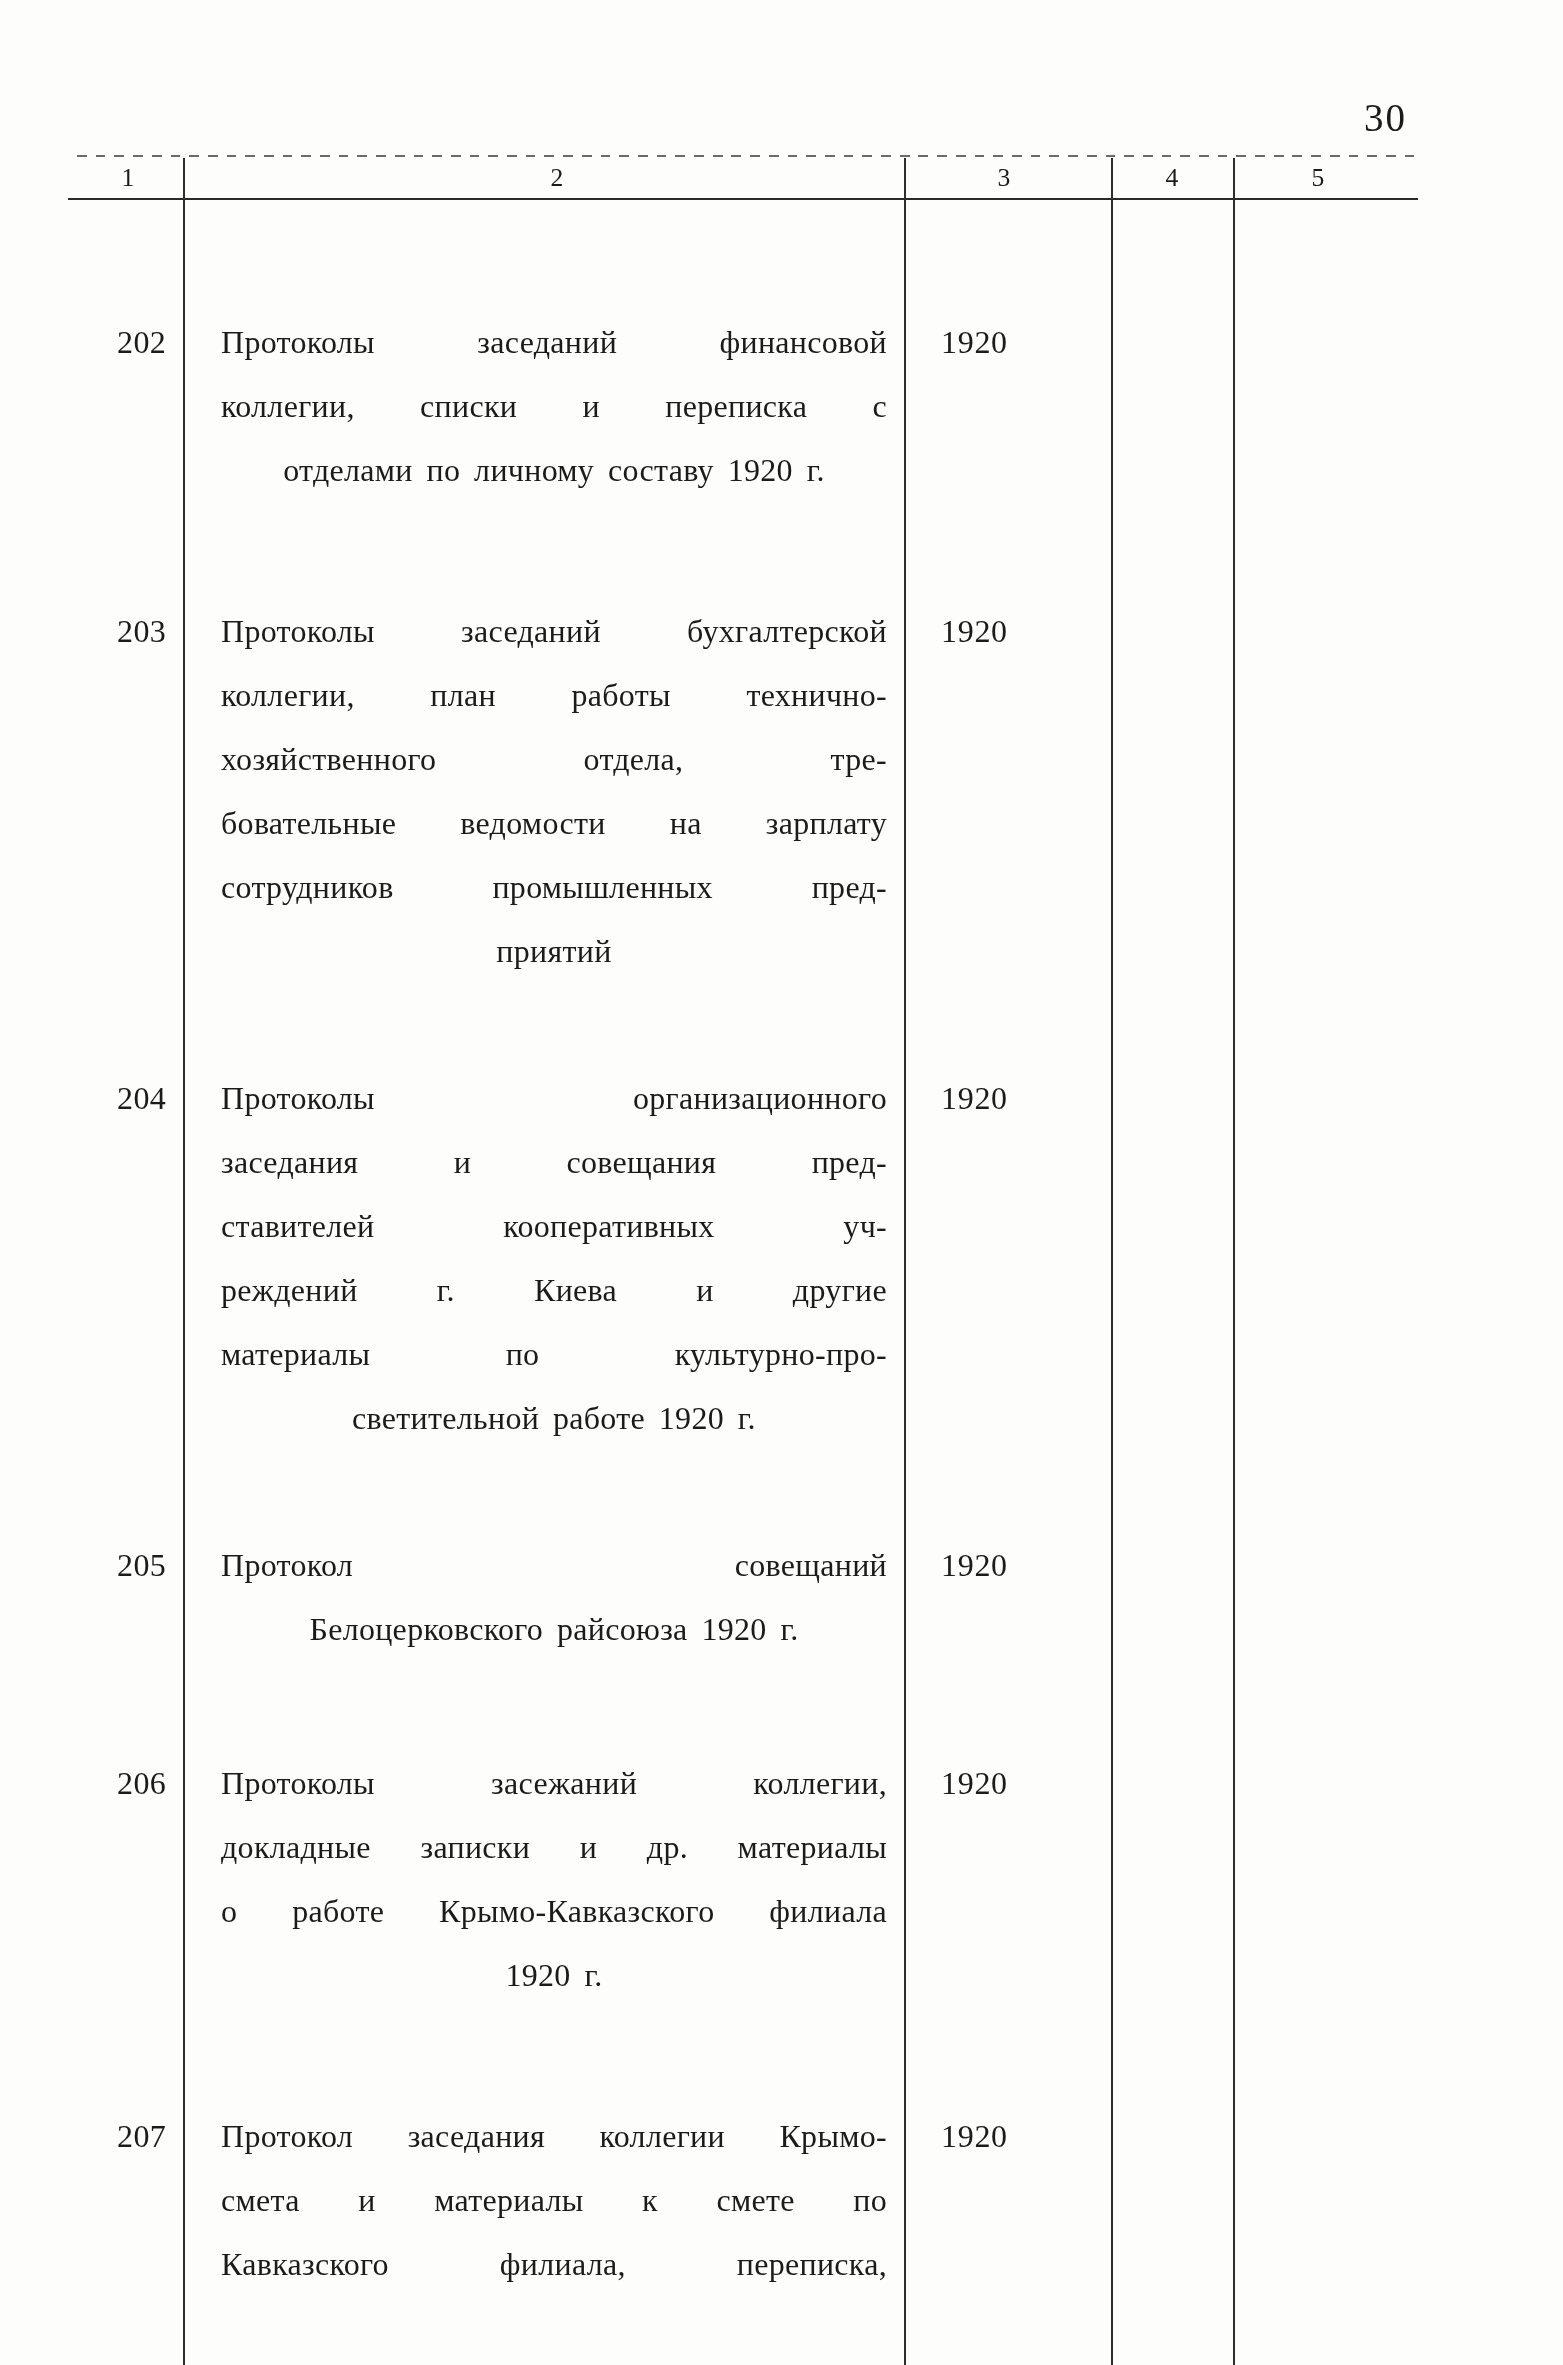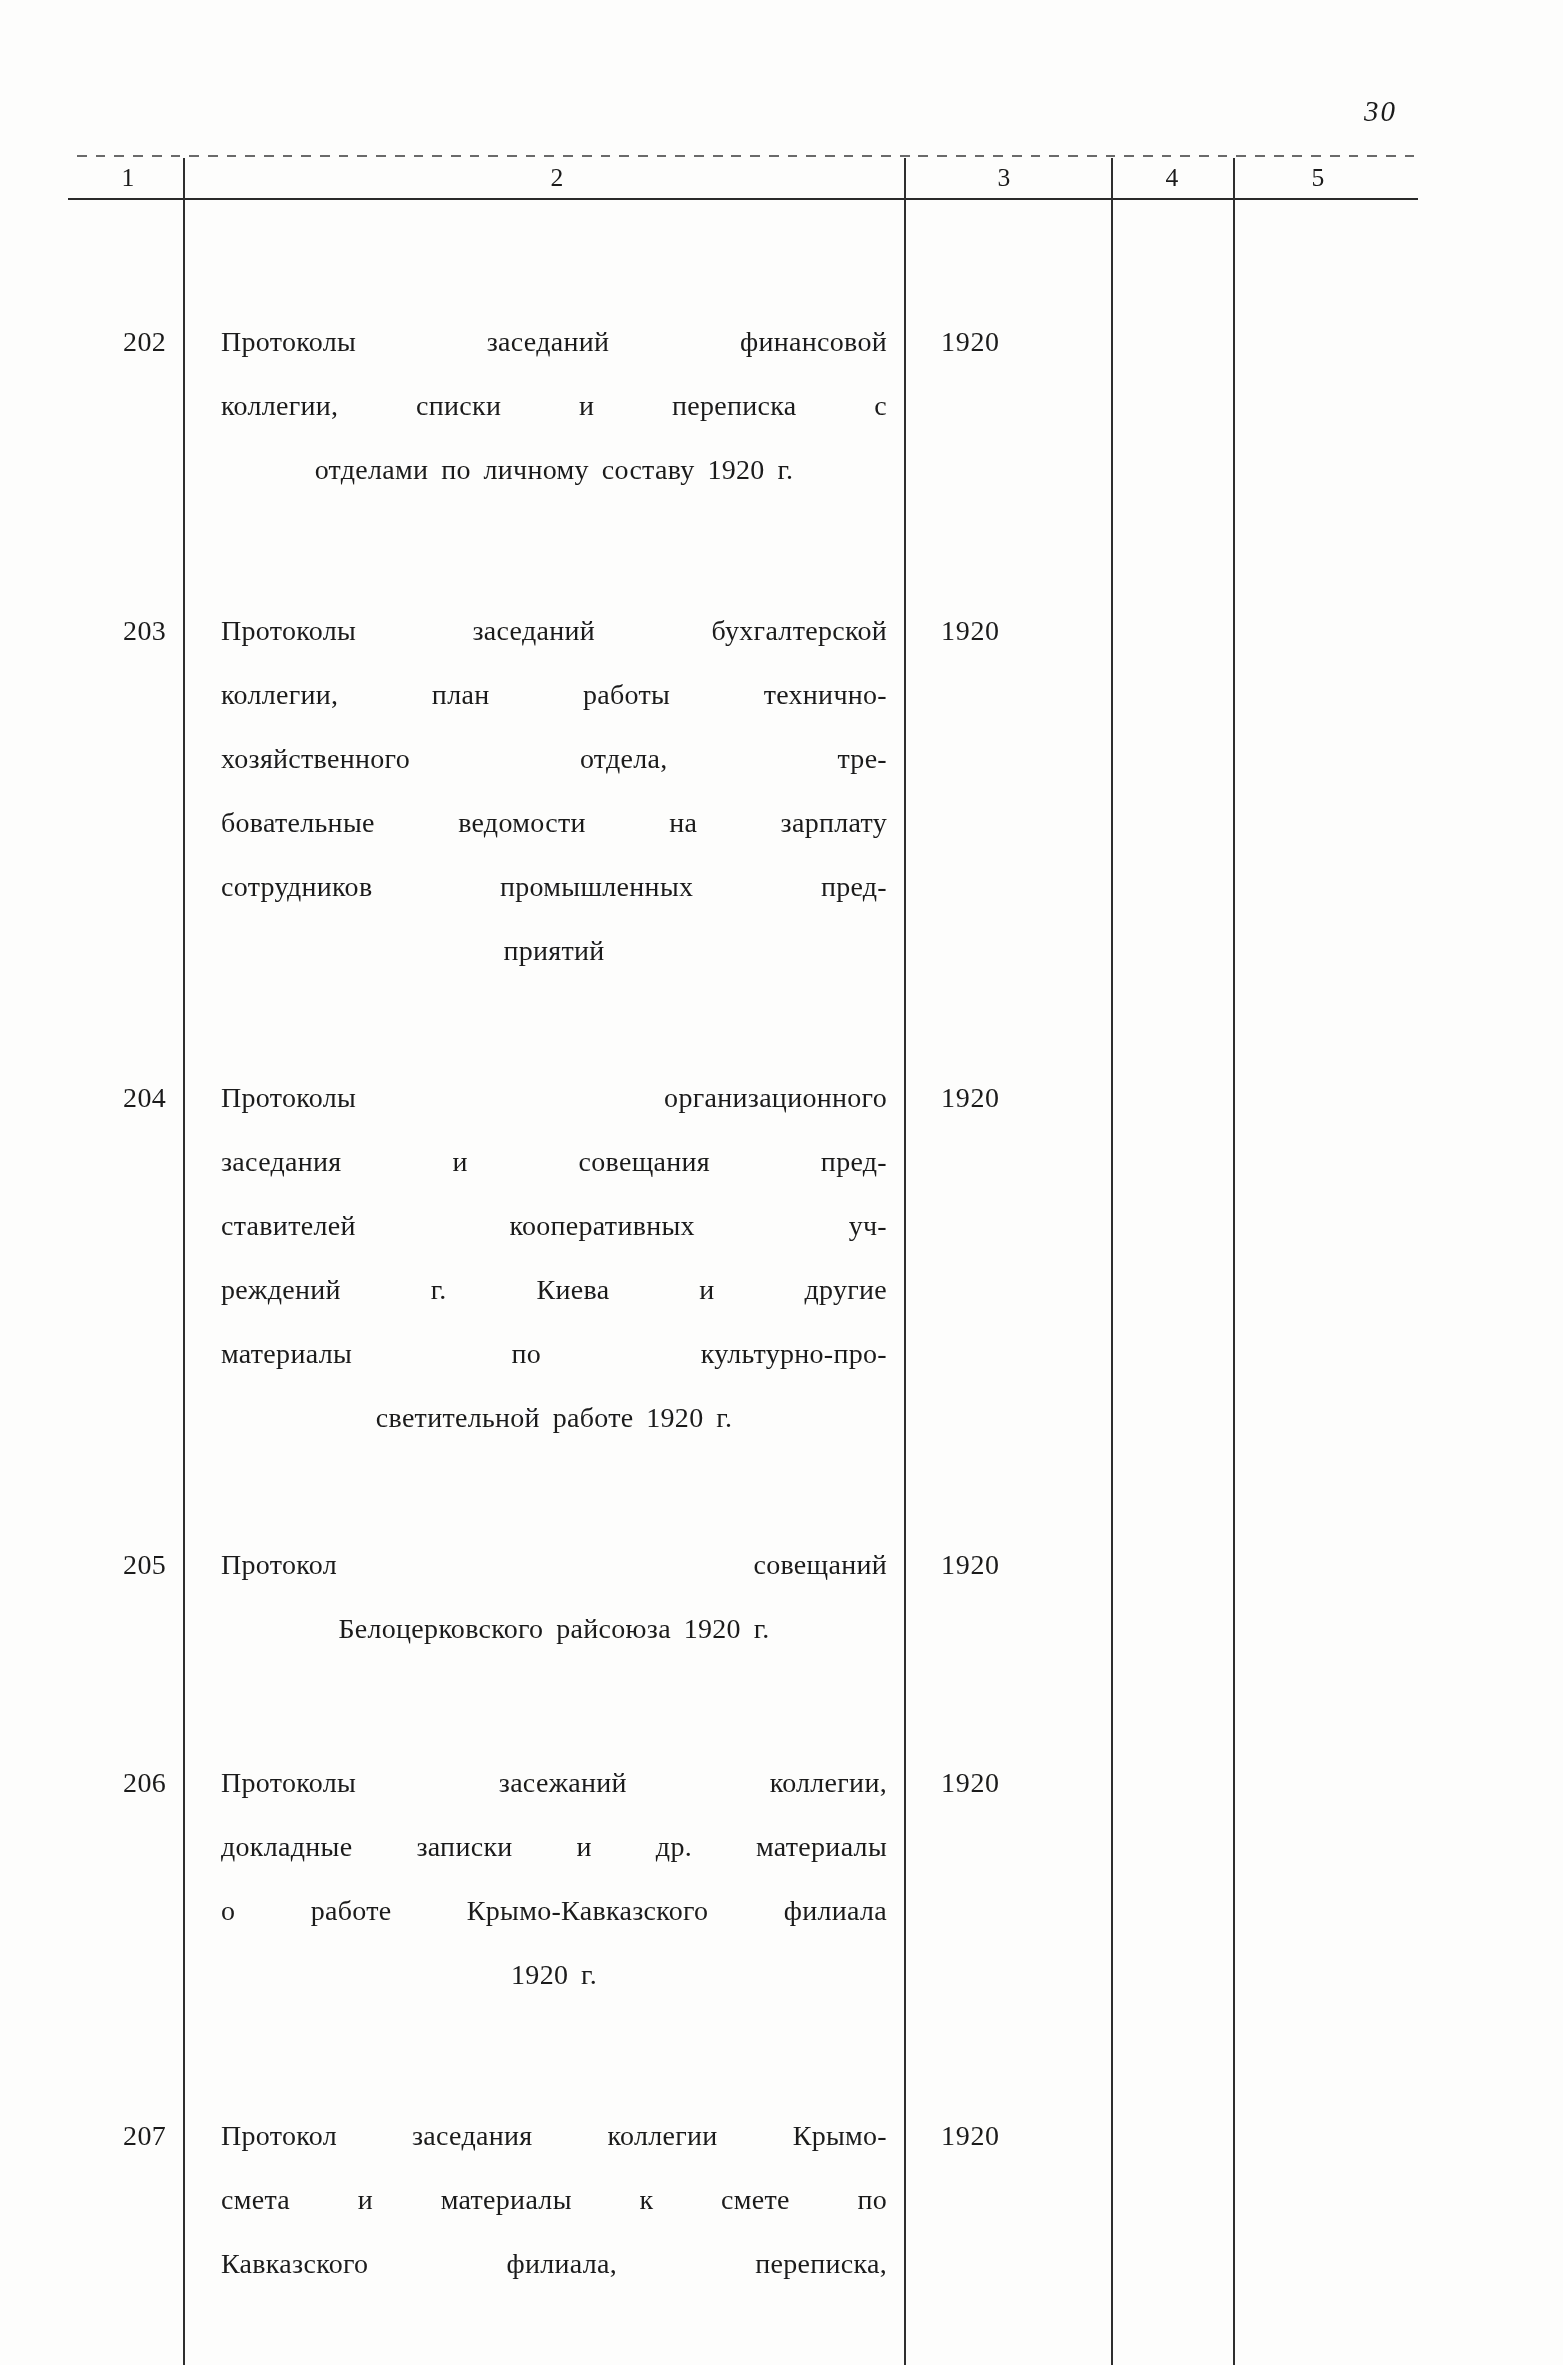--- a/index.html
+++ b/index.html
@@ -17,23 +17,22 @@
     background: #fdfdfc;
     overflow: hidden;
     font-family: "Liberation Serif", "DejaVu Serif", serif;
     color: #1b1b1b;
   }
 
   .page-no {
     position: absolute;
     top: 95px;
     left: 1364px;
-    font-size: 29px;
+    font-size: 39px;
     letter-spacing: 2.1px;
-    font-style: italic;
   }
 
   
   .rule-dashed {
     position: absolute;
     top: 155px;
     left: 77px;
     width: 1340px;
     height: 2.1px;
     background: repeating-linear-gradient(to right, #6a6a6a 0 9.7px, transparent 9.7px 18.7px);
@@ -81,21 +80,21 @@
     left: 0;
     top: 201px;
     width: 1410px;
     padding-top: 109px;
   }
 
   .row {
     display: flex;
     align-items: flex-start;
     width: 1410px;
-    font-size: 28px;
+    font-size: 32px;
     letter-spacing: 0.3px;
   }
   .row:nth-child(1) { margin-bottom: 97px; }
   .row:nth-child(2) { margin-bottom: 83px; }
   .row:nth-child(3) { margin-bottom: 83px; }
   .row:nth-child(4) { margin-bottom: 90px; }
   .row:nth-child(5) { margin-bottom: 97px; }
 
   .cell-no {
     width: 184px;

